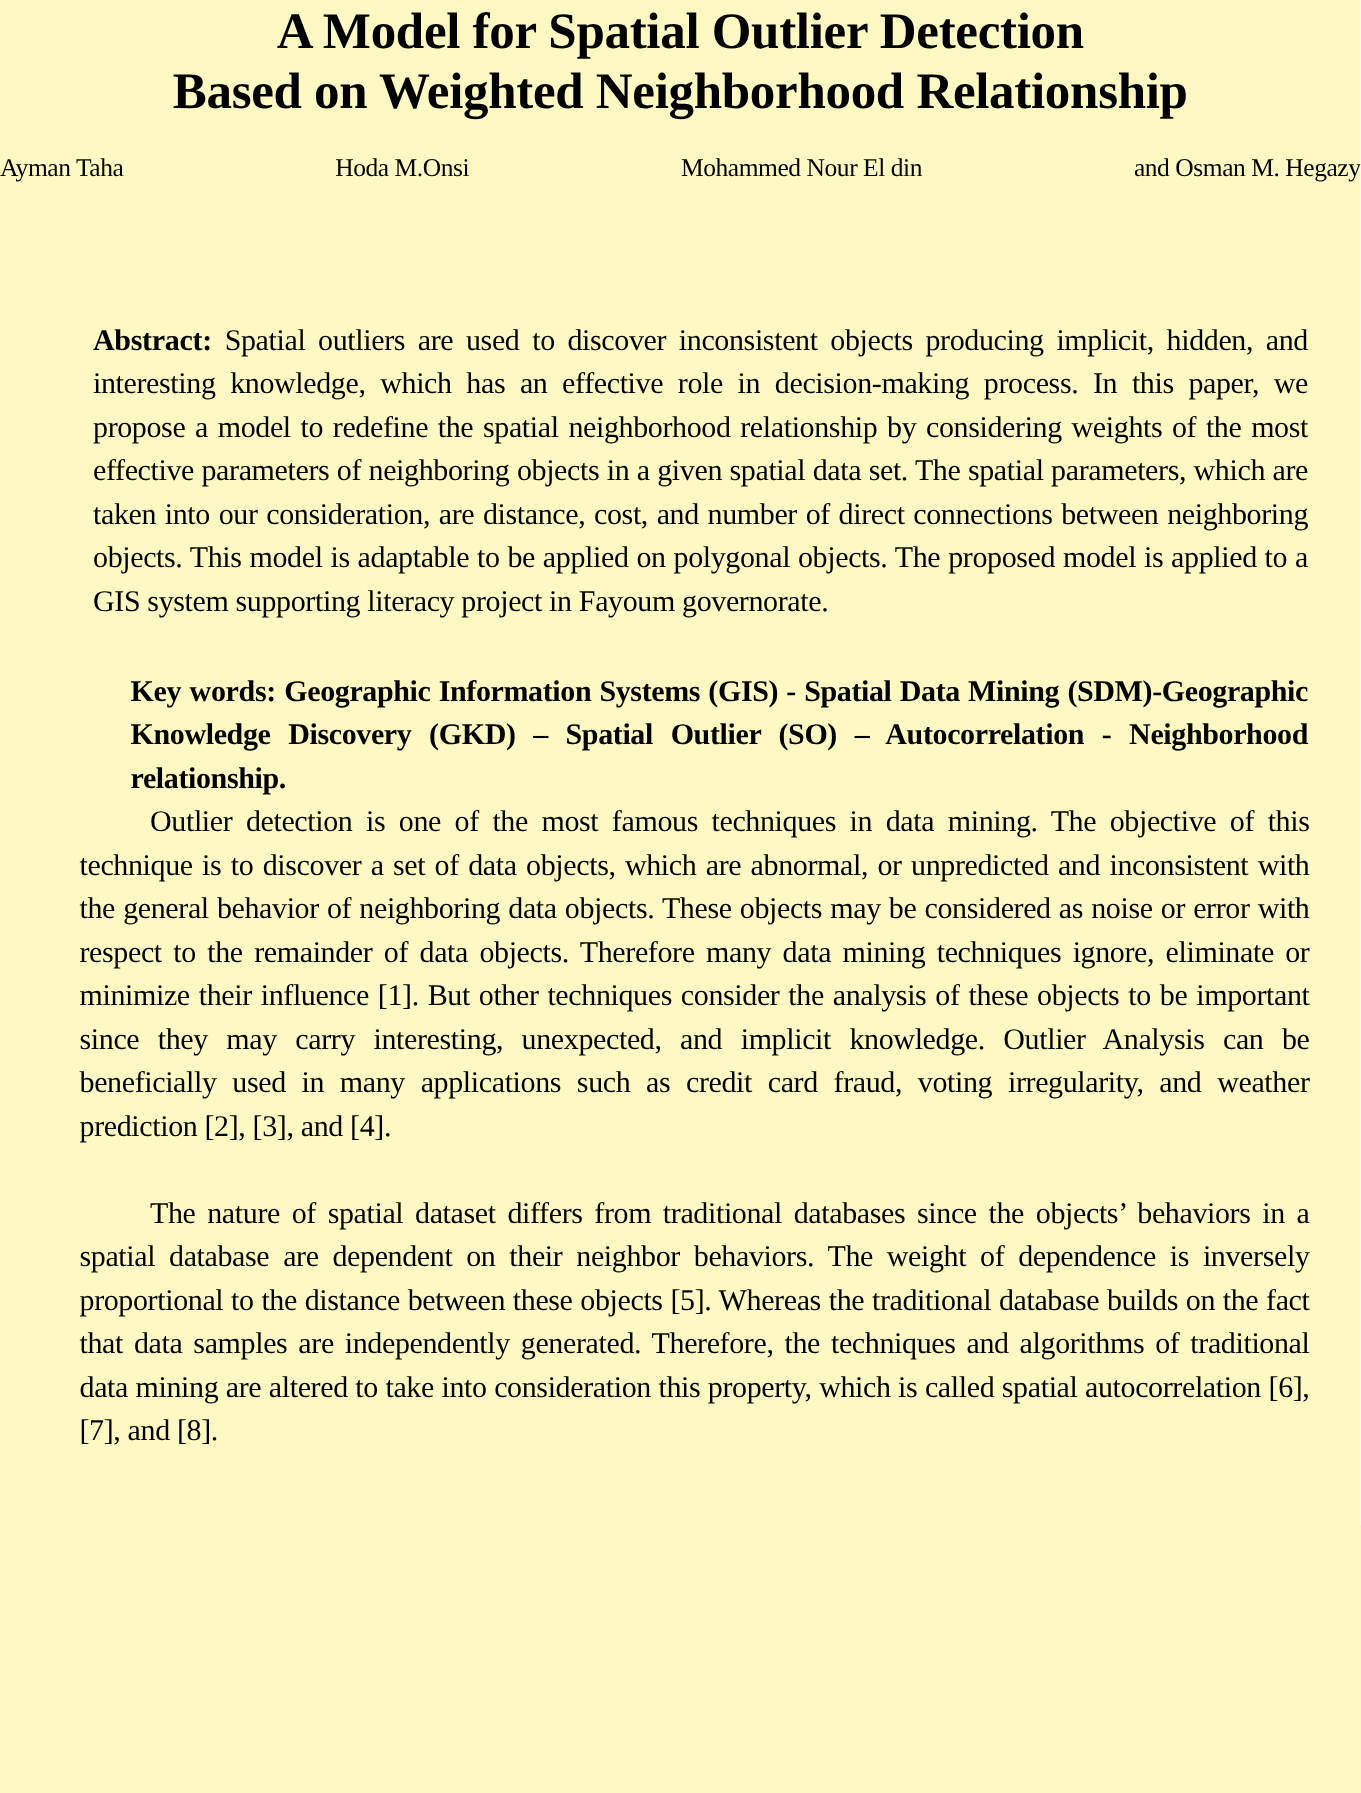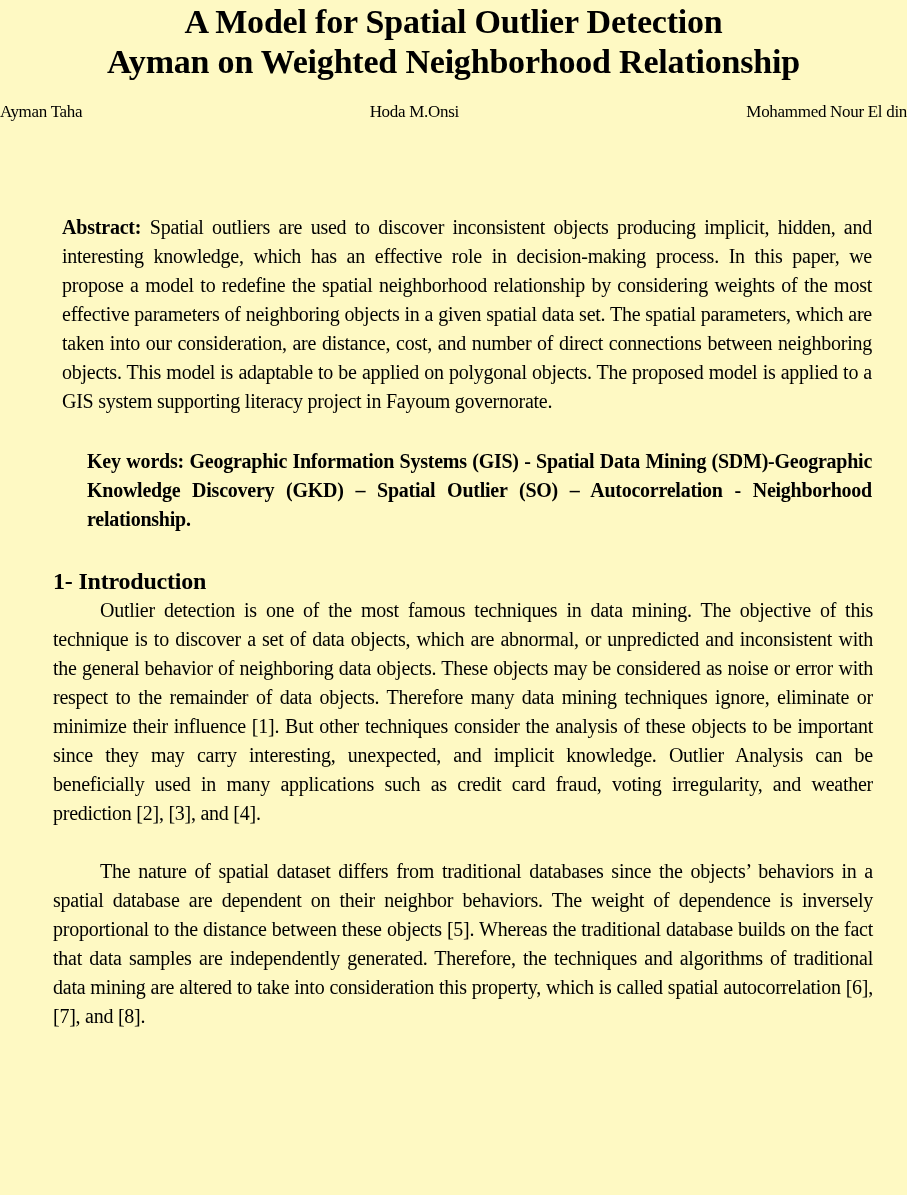--- a/index.html
+++ b/index.html
@@ -76,37 +76,37 @@
   }
   b.run-in-label { letter-spacing: -0.2px; }
 </style>
 </head>
 <body>
 
 <div class="page">
 
   <div class="title-block">
     <div>A Model for Spatial Outlier Detection</div>
-    <div>Ayman on Weighted Neighborhood Relationship</div>
+    <div>Based on Weighted Neighborhood Relationship</div>
   </div>
 
   <div class="authors-row">
     <span>Ayman Taha</span>
     <span>Hoda M.Onsi</span>
     <span>Mohammed Nour El din</span>
+    <span>and Osman M. Hegazy</span>
   </div>
 
 
   <div class="abstract-block">
     <p class="body-text"><b class="run-in-label">Abstract:</b> <span>Spatial outliers are used to discover inconsistent objects producing implicit, hidden, and interesting knowledge, which has an effective role in decision-making process. In this paper, we propose a model to redefine the spatial neighborhood relationship by considering weights of the most effective parameters of neighboring objects in a given spatial data set. The spatial parameters, which are taken into our consideration, are distance, cost, and number of direct connections between neighboring objects. This model is adaptable to be applied on polygonal objects. The proposed model is applied to a GIS system supporting literacy project in Fayoum governorate.</span></p>
   </div>
 
   <div class="keywords-block">
     <p class="body-text"><b class="run-in-label">Key words:</b> <span>Geographic Information Systems (GIS) - Spatial Data Mining (SDM)-Geographic Knowledge Discovery (GKD) – Spatial Outlier (SO) – Autocorrelation - Neighborhood relationship.</span></p>
   </div>
 
   <div class="intro-section">
-    <div class="section-heading">1- Introduction</div>
     <p class="body-text indent-para">Outlier detection is one of the most famous techniques in data mining. The objective of this technique is to discover a set of data objects, which are abnormal, or unpredicted and inconsistent with the general behavior of neighboring data objects. These objects may be considered as noise or error with respect to the remainder of data objects. Therefore many data mining techniques ignore, eliminate or minimize their influence [1]. But other techniques consider the analysis of these objects to be important since they may carry interesting, unexpected, and implicit knowledge. Outlier Analysis can be beneficially used in many applications such as credit card fraud, voting irregularity, and weather prediction [2], [3], and [4].</p>
     <p class="body-text indent-para para-gap">The nature of spatial dataset differs from traditional databases since the objects’ behaviors in a spatial database are dependent on their neighbor behaviors. The weight of dependence is inversely proportional to the distance between these objects [5]. Whereas the traditional database builds on the fact that data samples are independently generated. Therefore, the techniques and algorithms of traditional data mining are altered to take into consideration this property, which is called spatial autocorrelation [6], [7], and [8].</p>
   </div>
 
 </div>
 
 </body></html>

